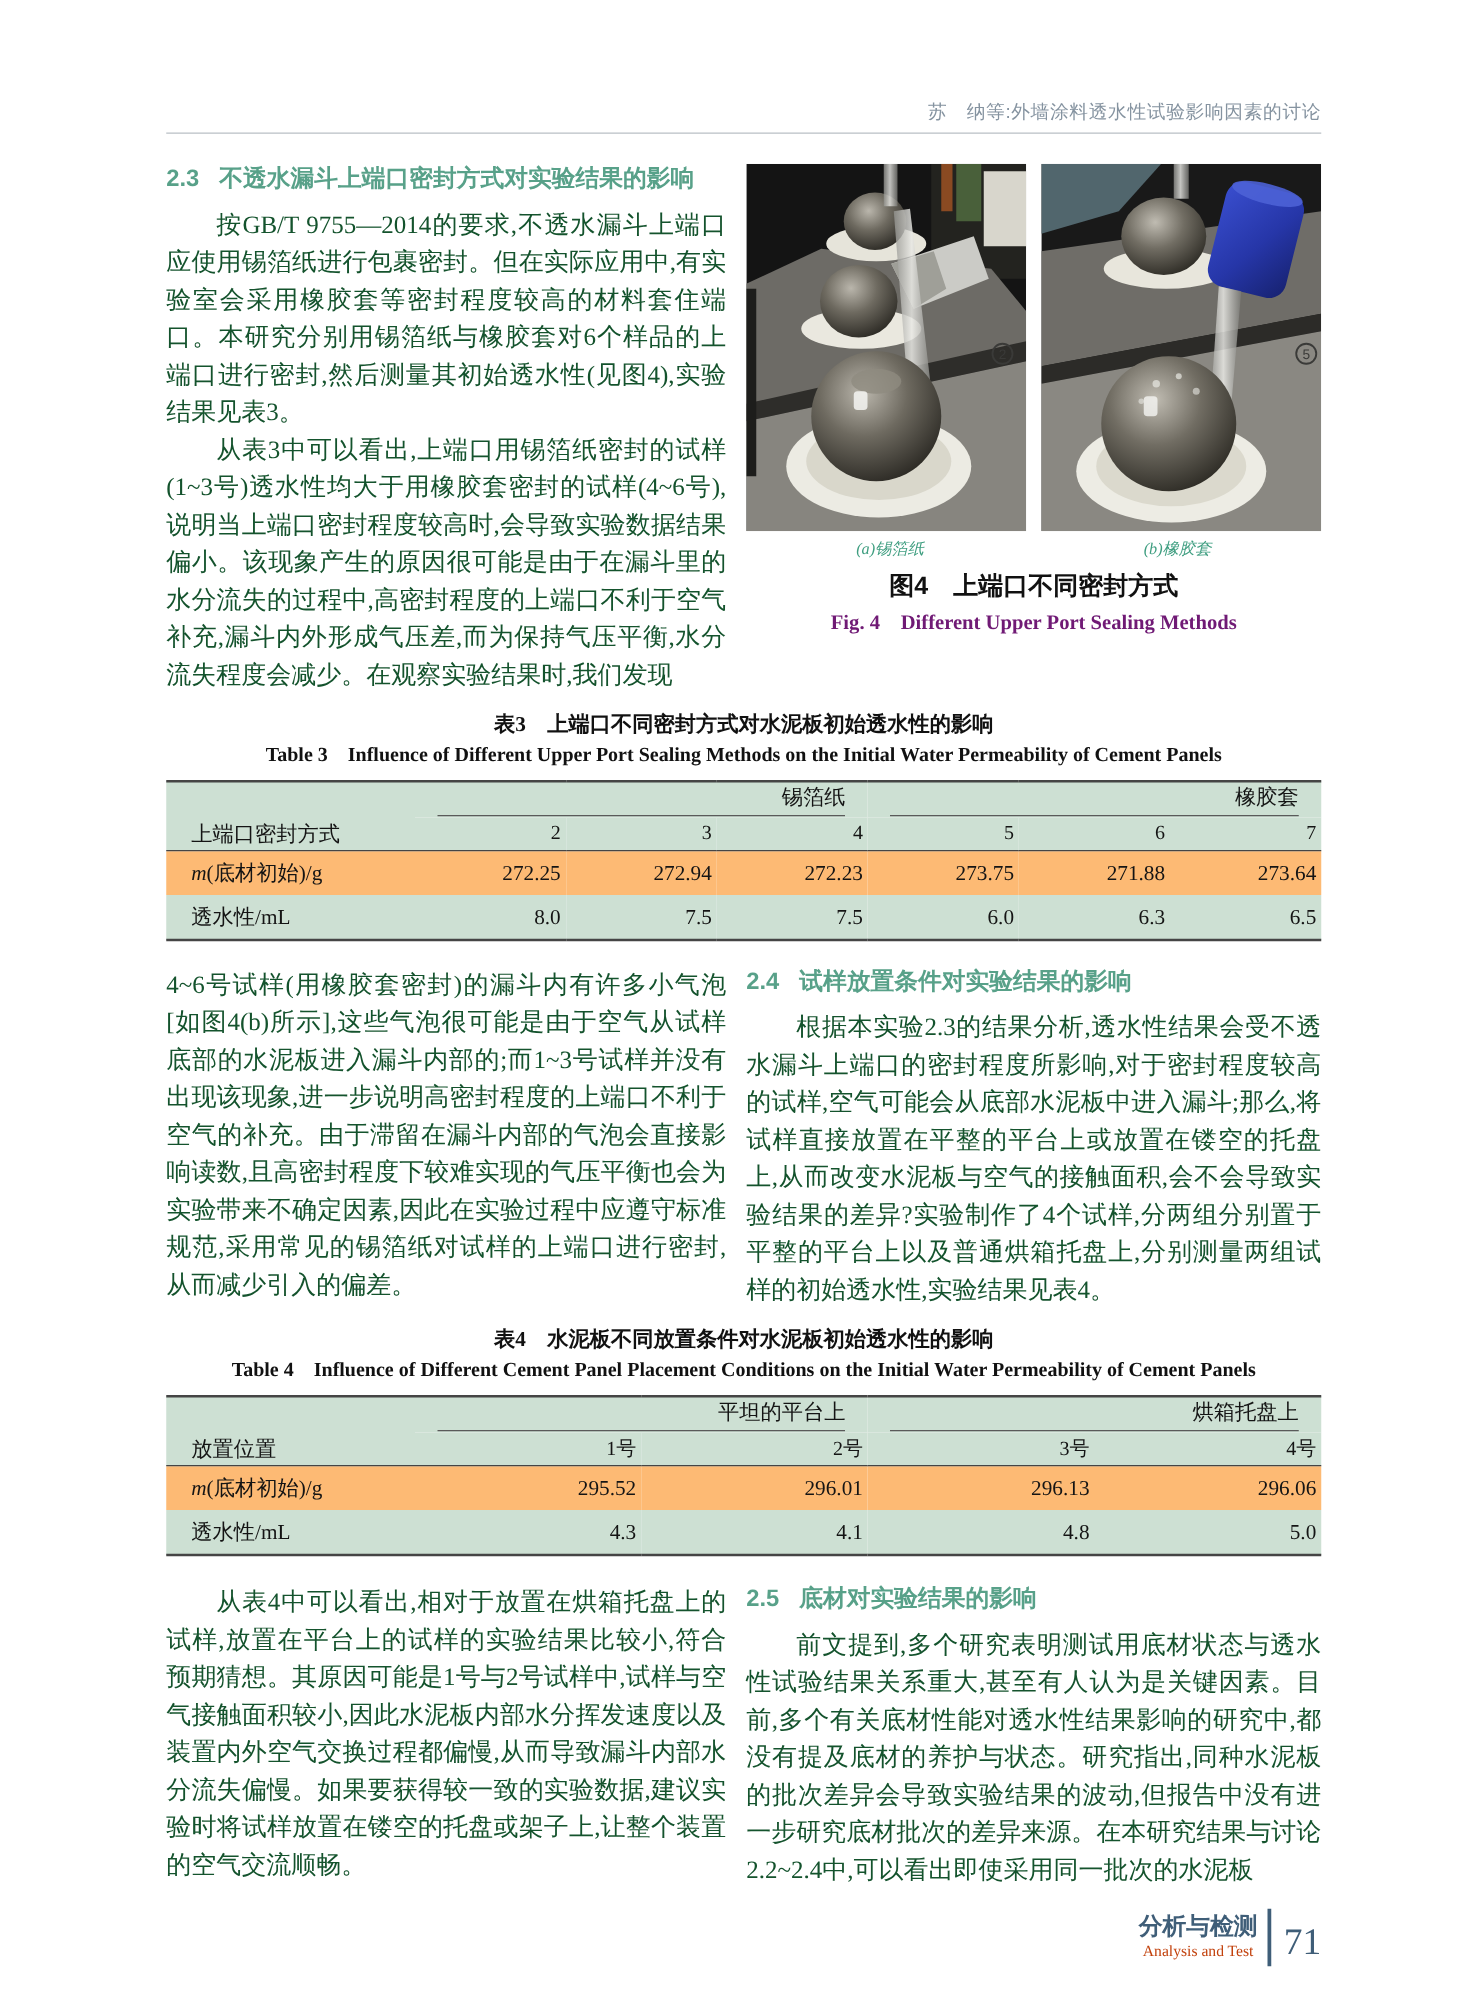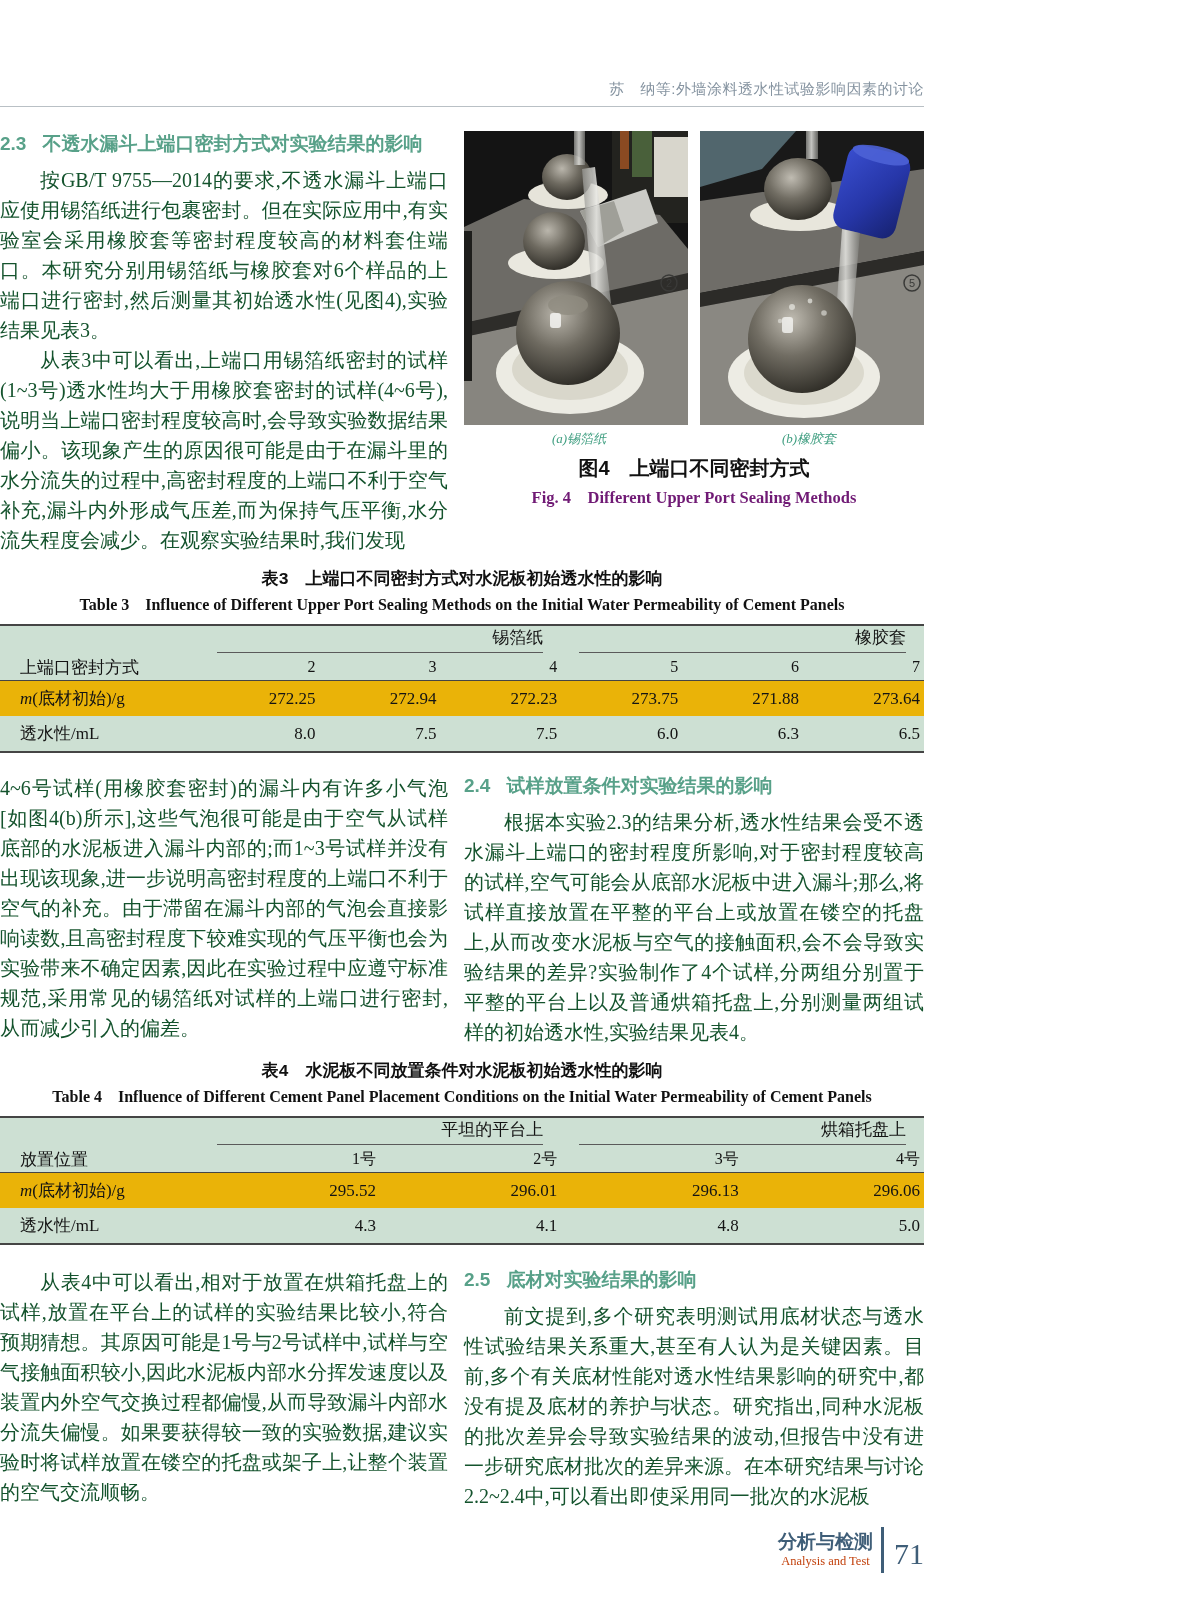--- a/index.html
+++ b/index.html
@@ -3,21 +3,21 @@
 <meta charset="utf-8">
 <style>
   html, body { margin: 0; padding: 0; }
   body {
     width: 1187px; height: 1600px;
     background: #ffffff;
     overflow: hidden;
     font-family: "Liberation Serif", "DejaVu Serif", serif;
     color: #1c1c1c;
   }
-  .page { width: 924px; }
+  .page { width: 924px; margin-left: 133px; }
 
   
   .running-head {
     margin-top: 80px;
     text-align: right;
     font-family: "Liberation Sans", "DejaVu Sans", sans-serif;
     font-size: 15px;
     letter-spacing: 0.5px;
     color: #8593a0;
     padding-bottom: 7px;
@@ -68,41 +68,41 @@
   }
   .fig-title-en {
     margin-top: 5px; text-align: center;
     font-size: 16.5px; font-weight: bold; color: #701a75;
   }
 
   
   .table-block { margin-top: 14px; }
   .tbl-title-cn {
     text-align: center;
-    font-family: Liberation Mono, monospace;
+    font-family: Liberation Serif, serif;
     font-size: 17px; font-weight: bold; color: #111;
     line-height: 22px;
   }
   .tbl-title-en {
     text-align: center;
     font-size: 16px; font-weight: bold; color: #111;
     line-height: 21px; margin-top: 3px; margin-bottom: 9px;
   }
   table.data-table {
     width: 100%;
     border-collapse: collapse;
     border-top: 2px solid #454545;
     border-bottom: 2px solid #454545;
     font-size: 17px; color: #141414;
   }
   table.data-table th, table.data-table td {
     font-weight: normal; text-align: right; padding: 0 4px;
   }
   tr.band { background: #cde0d3; }
-  tr.white { background: #eab308; }
+  tr.white { background: #fdba74; }
   tr.grprow th { height: 27px; vertical-align: bottom; padding-bottom: 1px; }
   tr.subrow th { height: 26px; border-bottom: 1px solid #454545; font-size: 16px; }
   th.head-label { border-bottom: 1px solid #454545; }
   tbody td { height: 35px; }
   .rl { text-align: left !important; padding-left: 20px !important; }
   .grp { border-bottom: 1px solid #5a5a5a; margin: 0 14px; padding-bottom: 3px; }
   td i { font-style: italic; }
 
   
   .footer {

